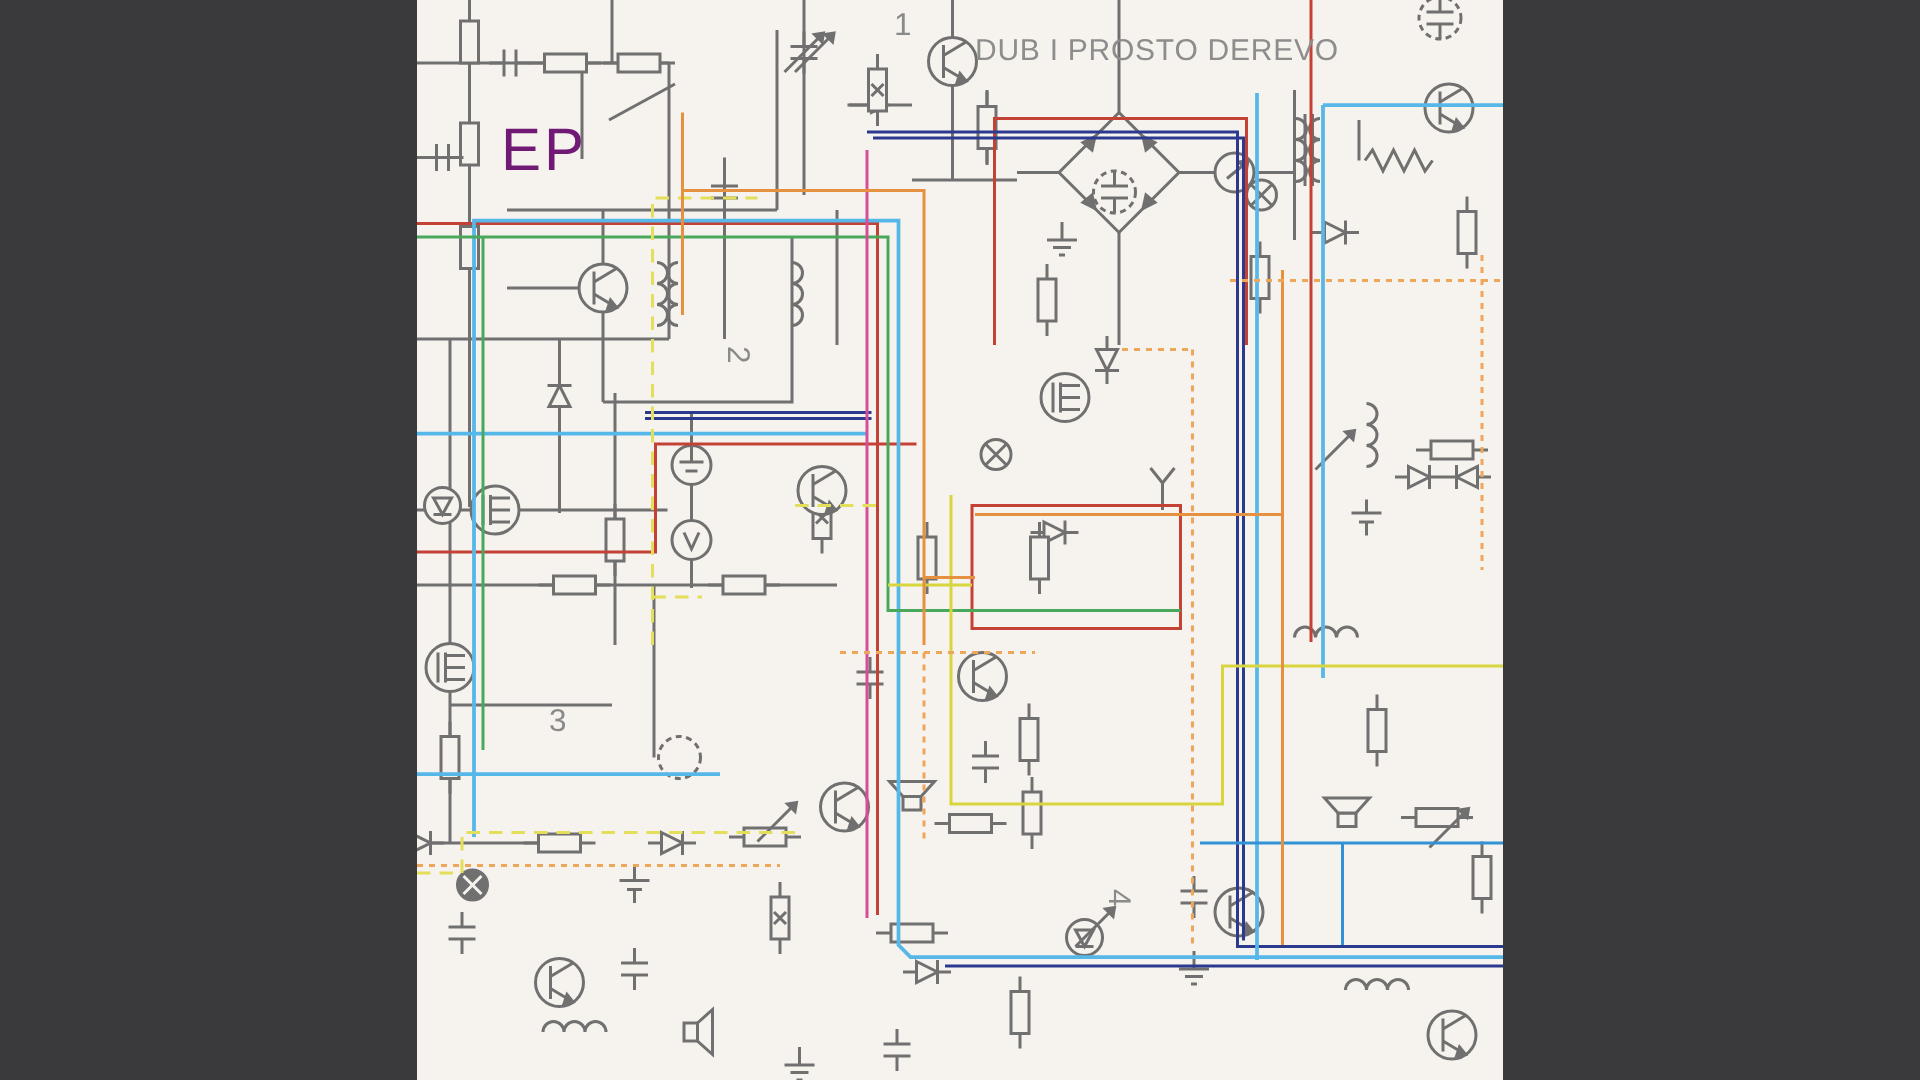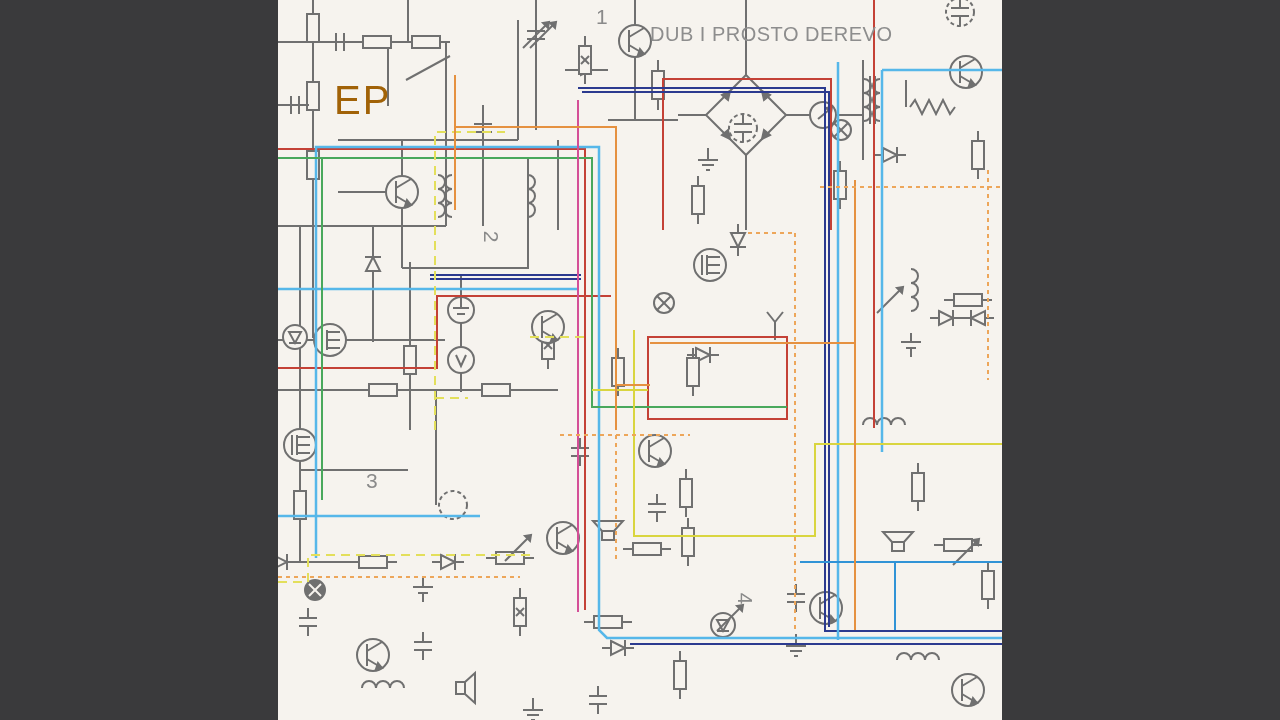--- a/index.html
+++ b/index.html
@@ -4,21 +4,21 @@
 <style>
   html,body{margin:0;padding:0;background:#222;}
   .stage{position:relative;width:1280px;height:720px;margin:0 auto;background:#3a3a3c;overflow:hidden;
          font-family:"Liberation Sans", sans-serif;}
   .letterbox{position:absolute;top:0;width:278px;height:720px;background:#3a3a3c;}
   .letterbox.left{left:0;}
   .letterbox.right{right:0;}
   .album-art{position:absolute;left:278px;top:0;width:724px;height:720px;background:#f6f3ee;overflow:hidden;}
   .album-art svg{position:absolute;left:0;top:0;}
   .txt{position:absolute;color:#8d8d8d;font-weight:300;line-height:1;white-space:nowrap;}
-  .txt.ep{left:56px;top:80px;font-size:40px;letter-spacing:2px;color:#a16207;}
+  .txt.ep{left:56px;top:80px;font-size:40px;letter-spacing:2px;color:#701a75;}
   .txt.artist{left:372px;top:24px;font-size:20px;letter-spacing:0.5px;}
   .txt.album{left:362px;top:664px;font-size:35px;letter-spacing:2px;}
   .marker{position:absolute;color:#8a8a8a;font-size:21px;font-weight:300;line-height:1;}
   .marker.m1{left:318px;top:6px;}
   .marker.m2{left:208px;top:226px;transform:rotate(90deg);}
   .marker.m3{left:88px;top:470px;}
   .marker.m4{left:462px;top:588px;transform:rotate(90deg);}
 </style>
 </head>
 <body>

